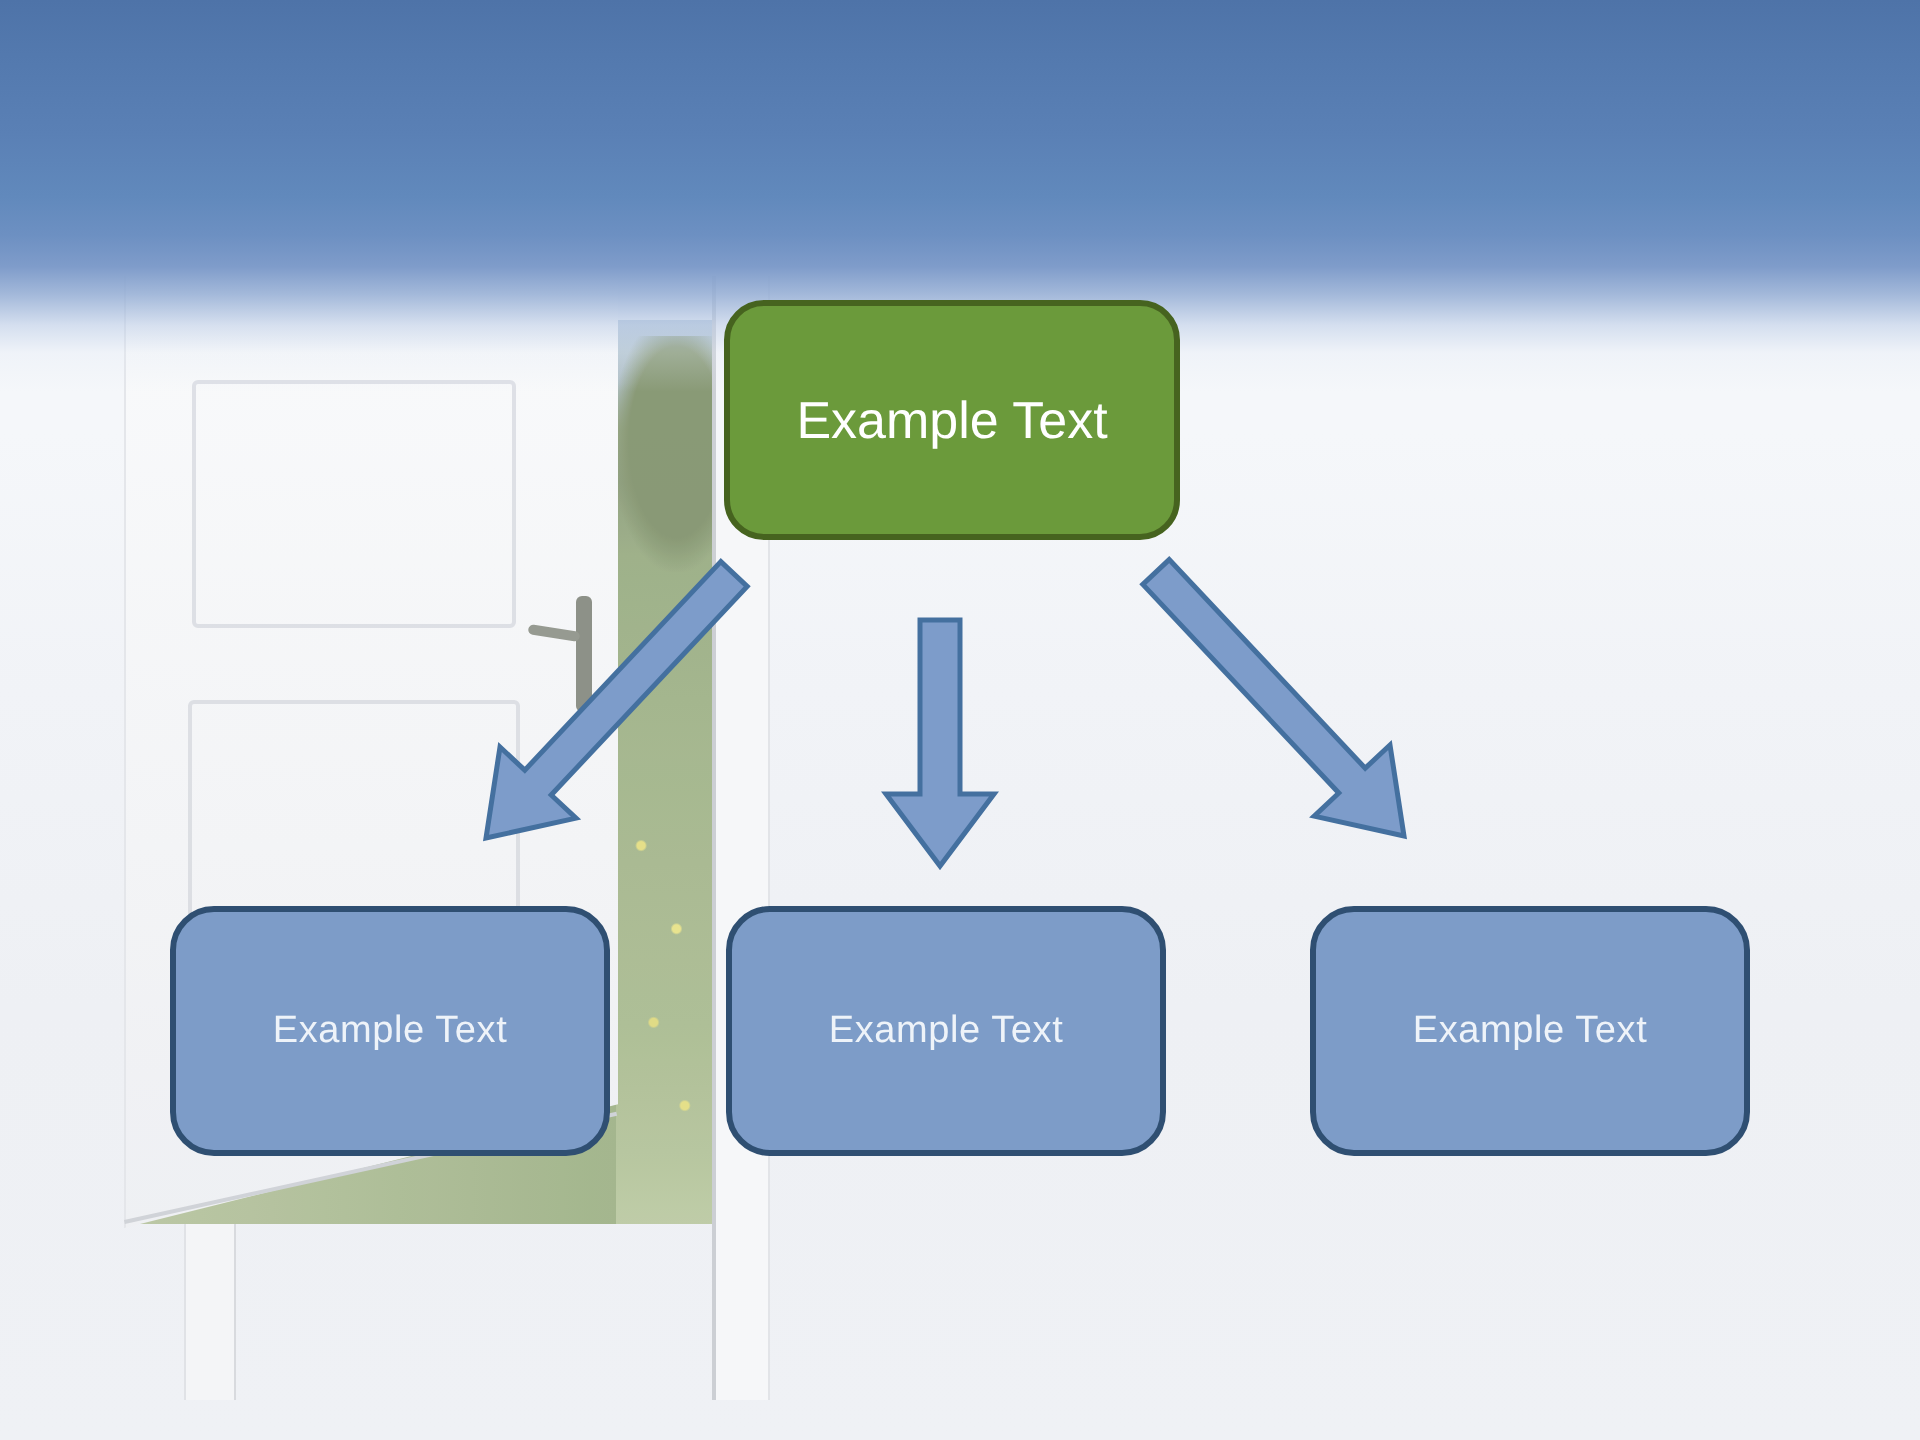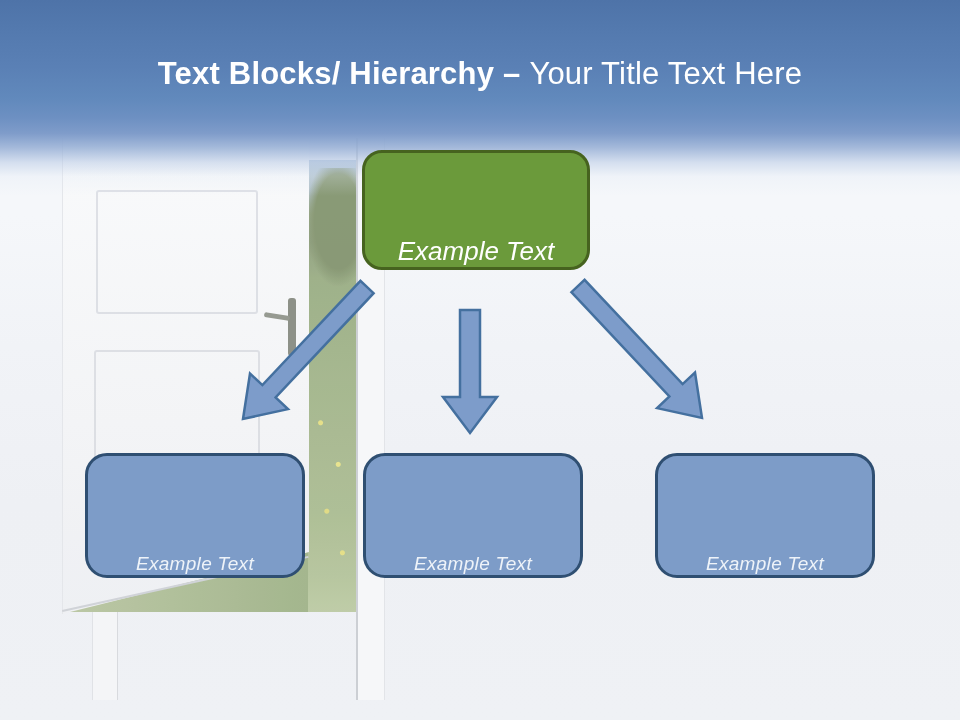--- a/index.html
+++ b/index.html
@@ -45,22 +45,22 @@
   .header-band{position:absolute;left:0;top:0;width:960px;height:196px;z-index:2;
     background:linear-gradient(180deg,#4e73a8 0%,#5379ae 14%,#5a80b5 34%,#6189bc 50%,
       #6d90c2 60%,#7f9cca 68%,rgba(148,173,212,.85) 75%,rgba(186,203,230,.55) 83%,
       rgba(222,231,244,.26) 90%,rgba(242,244,249,0) 100%);}
   .title{position:absolute;left:0;top:56px;width:960px;text-align:center;z-index:5;
     color:#ffffff;font-size:31px;letter-spacing:.2px;white-space:nowrap;}
   .title .bold{font-weight:700;}
   .title .light{font-weight:400;margin-left:9px;}
   
   .connectors{position:absolute;inset:0;z-index:3;}
-  .node{position:absolute;z-index:4;display:flex;align-items:flex-end;justify-content:center;
-    box-sizing:border-box;text-align:center;font-style:italic;}
+  .node{position:absolute;z-index:4;display:flex;align-items:center;justify-content:center;
+    box-sizing:border-box;text-align:center;}
   .node-root{left:362px;top:150px;width:228px;height:120px;border-radius:20px;
     background:#6b9a3b;border:3px solid #46631f;color:#ffffff;font-size:26px;}
   .node-child{width:220px;height:125px;border-radius:22px;
     background:#7d9cc8;border:3px solid #2f4f72;color:#eef3f9;font-size:19px;letter-spacing:.3px;}
   .node-child-1{left:85px;top:453px;}
   .node-child-2{left:363px;top:453px;}
   .node-child-3{left:655px;top:453px;}
 </style>
 </head>
 <body>
@@ -77,23 +77,20 @@
     <div class="molding molding-top"></div>
     <div class="molding molding-bottom"></div>
     <div class="door-bottom-edge"></div>
     <div class="handle-plate"></div>
     <div class="handle-lever"></div>
     <div class="frame-right"></div>
   </div>
 
   <div class="header-band"></div>
 
-  <div class="title">
-    <span class="bold">Text Blocks/ Hierarchy –</span><span class="light">Your Title Text Here</span>
-  </div>
 
   <svg class="connectors" width="960" height="720" viewBox="0 0 960 720">
     <polygon fill="#7d9cca" stroke="#44709f" stroke-width="2.5" points="360.4,280.8 262.4,385.1 250,373.5 243,419 288,409.1 275.6,397.5 373.6,293.2"></polygon>
     <polygon fill="#7d9cca" stroke="#44709f" stroke-width="2.5" points="460,310 460,397 443,397 470,433 497,397 480,397 480,310"></polygon>
     <polygon fill="#7d9cca" stroke="#44709f" stroke-width="2.5" points="571.4,292.2 669.4,396.5 657.1,408.1 702,418 695,372.5 682.6,384.1 584.6,279.8"></polygon>
   </svg>
 
   <div class="node node-root" style="background-color: rgb(107, 154, 59); border-color: rgb(70, 99, 31); color: rgb(255, 255, 255);">
     <span>Example Text</span>
   </div>

